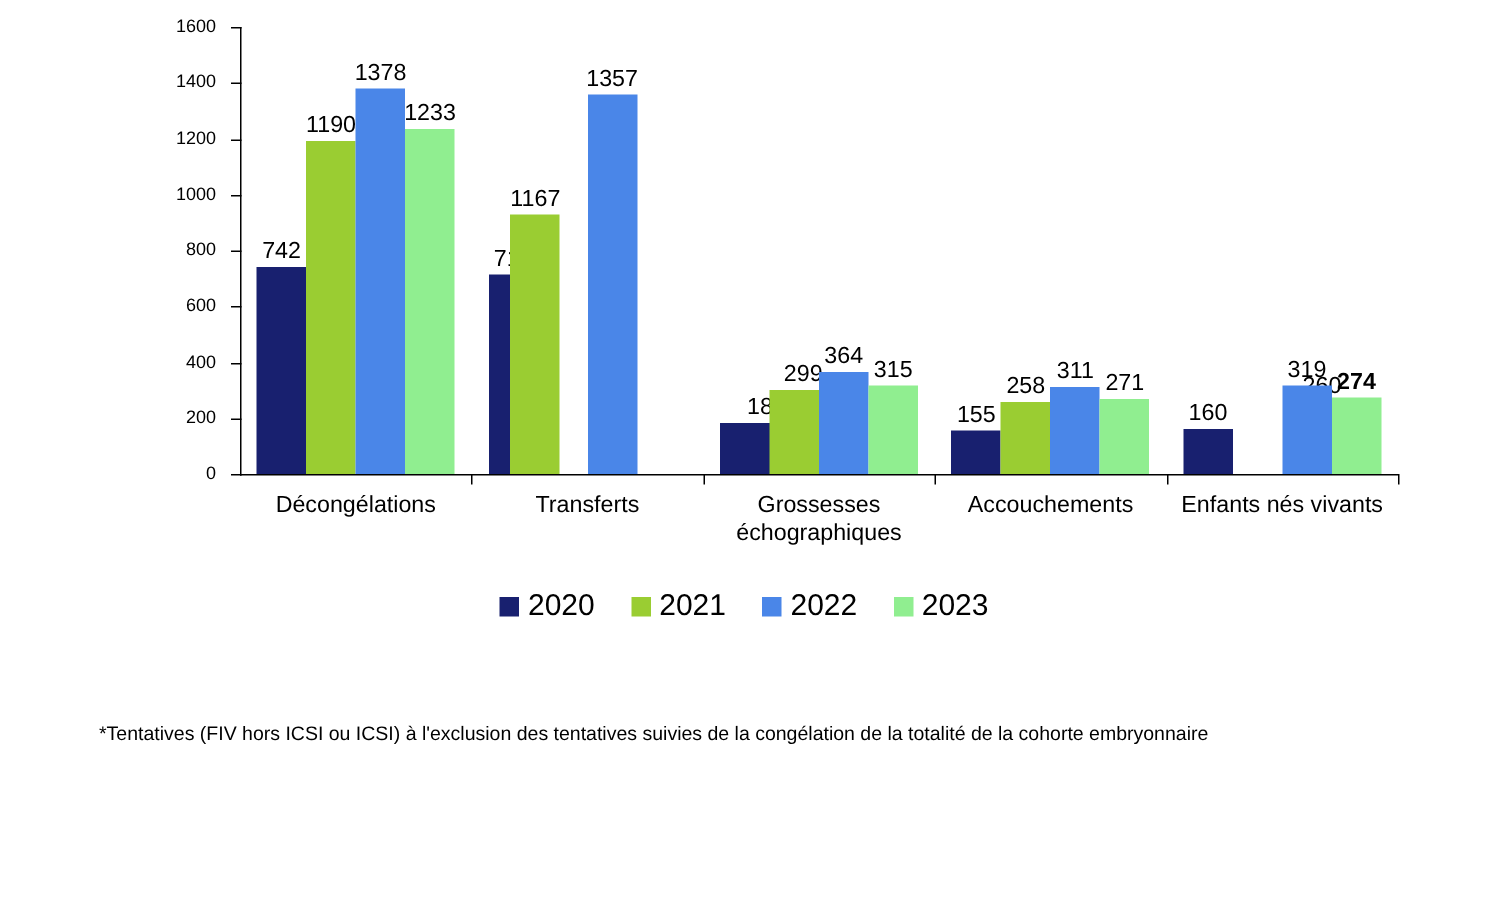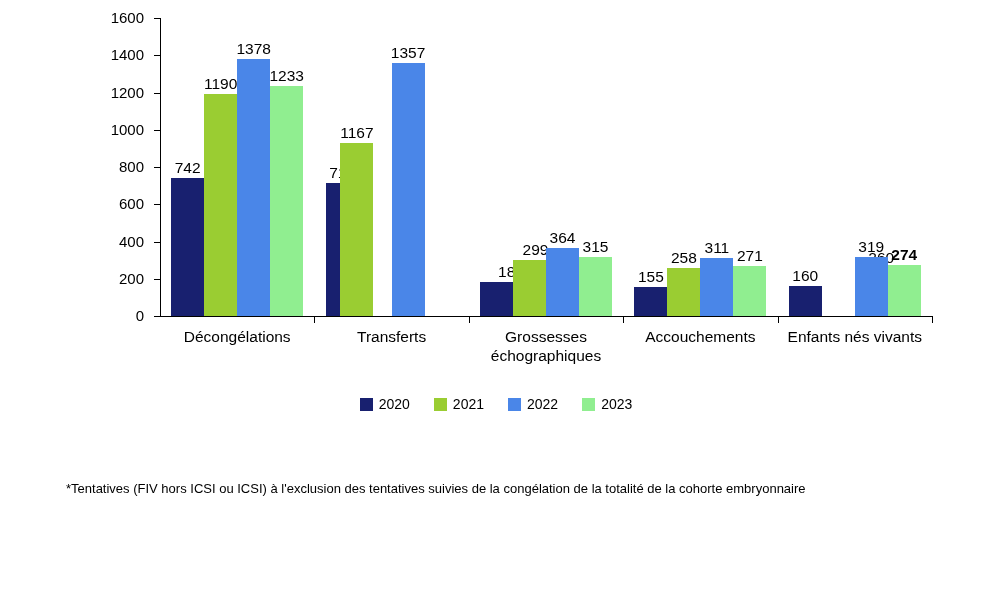--- a/index.html
+++ b/index.html
@@ -52,21 +52,21 @@
     left: 154px;
     width: 7px;
     height: 1px;
     background: #000000;
   }
   .ylabel {
     position: absolute;
     right: 0;
     width: 48px;
     text-align: right;
-    font-size: 15px;
+    font-size: 12px;
     line-height: 15px;
     color: #000000;
   }
   .ylabel-wrap {
     position: absolute;
     left: 96px;
     width: 48px;
     height: 15px;
   }
 
@@ -116,21 +116,21 @@
     width: 992px;
     display: flex;
     justify-content: center;
     align-items: center;
     gap: 24px;
   }
   .legend-item {
     display: flex;
     align-items: center;
     gap: 6px;
-    font-size: 14px;
+    font-size: 20px;
     line-height: 16px;
   }
   .swatch {
     width: 13px;
     height: 13px;
     display: inline-block;
   }
 
   .footnote {
     position: absolute;

